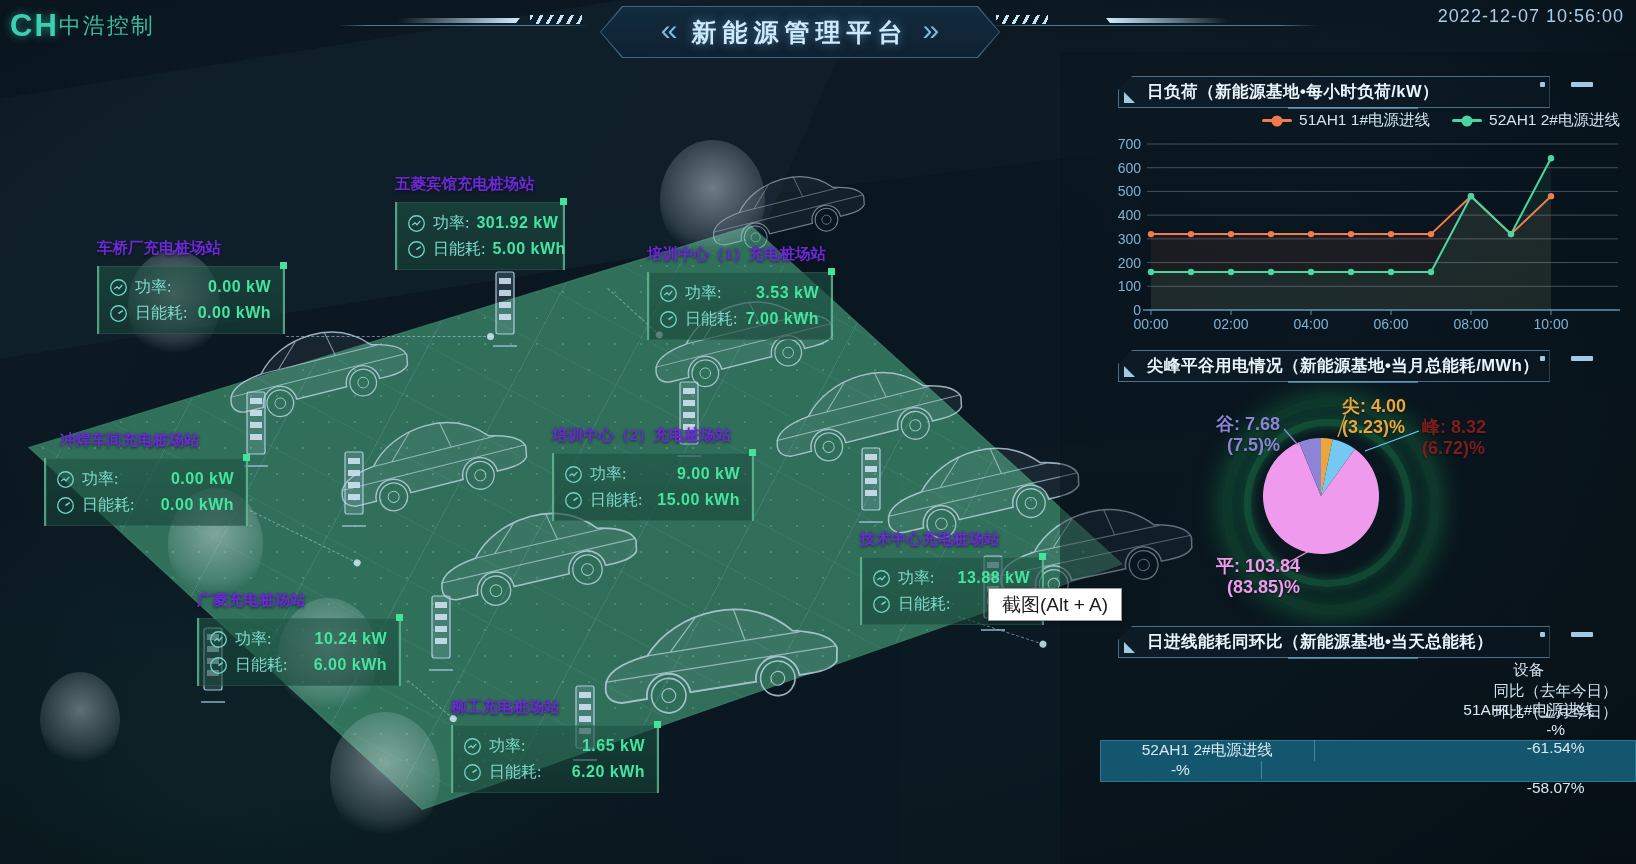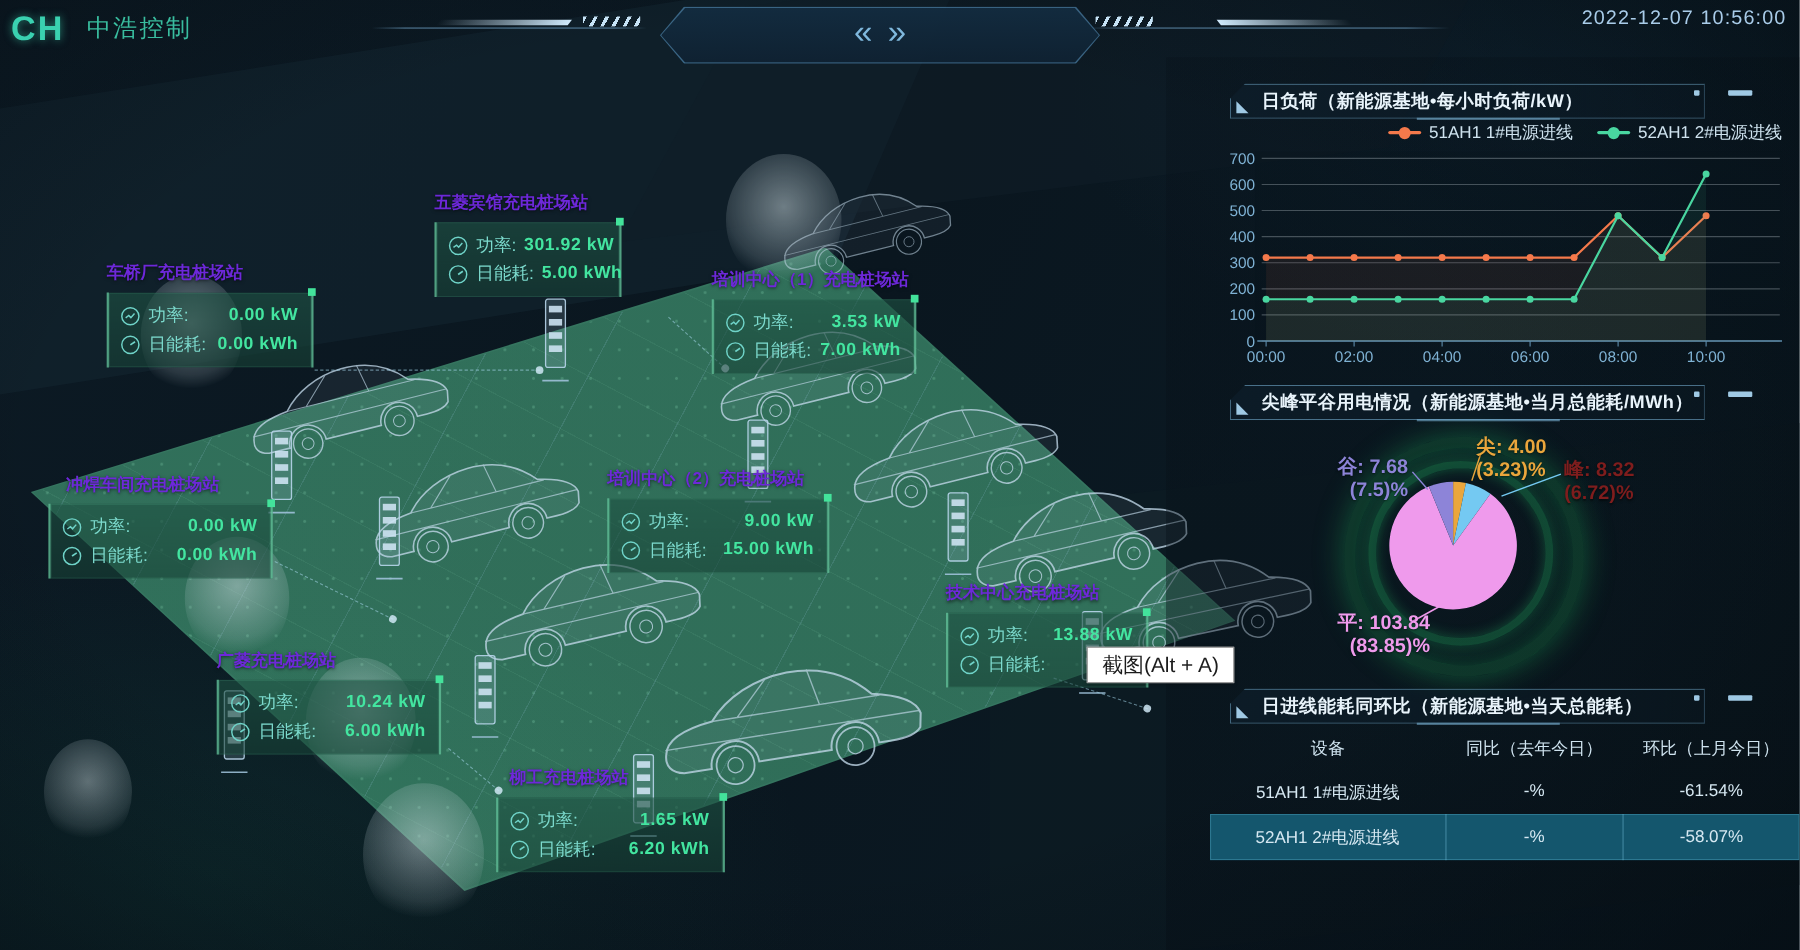--- a/index.html
+++ b/index.html
@@ -32,21 +32,21 @@
   .car{position:absolute;opacity:.78;}
   .car svg{overflow:visible;}
   .pile{position:absolute;width:26px;height:78px;opacity:.9;}
   .tree{position:absolute;border-radius:50%;
     background:radial-gradient(circle at 50% 40%, rgba(205,220,225,.5), rgba(200,215,222,.16) 58%, transparent 74%);
     filter:blur(.6px);}
   .dash-line{position:absolute;border-top:1px dashed rgba(165,215,235,.55);transform-origin:left top;}
   .dash-line::after{content:"";position:absolute;right:-3px;top:-4px;width:7px;height:7px;border-radius:50%;background:#cfe7f5;opacity:.85;}
 
   
-  .logo{position:absolute;left:10px;top:8px;display:flex;align-items:center;gap:20px;}
+  .logo{position:absolute;left:10px;top:8px;display:flex;align-items:center;gap:0;}
   .logo-mark{font-size:31px;font-weight:bold;color:#3ad1b0;letter-spacing:2px;text-shadow:0 0 8px rgba(60,210,175,.6);}
   .logo-text{font-size:22px;color:#39bd9f;letter-spacing:2px;}
   .deco{position:absolute;height:14px;}
   .deco .line{position:absolute;left:0;right:0;bottom:0;height:1px;background:linear-gradient(90deg,transparent,rgba(120,175,215,.65) 12%,rgba(120,175,215,.65) 88%,transparent);}
   .deco .streak{position:absolute;bottom:3px;width:120px;height:5px;transform:skewX(-38deg);
     background:linear-gradient(90deg,transparent,#cfe9fb);}
   .deco .slashes{position:absolute;bottom:2px;width:52px;height:9px;
     background:repeating-linear-gradient(118deg,#c7e4f7 0 3px,transparent 3px 9px);}
   .deco-left{left:338px;top:12px;width:250px;}
   .deco-left .streak{right:70px;}
@@ -68,21 +68,21 @@
   .station{position:absolute;z-index:6;}
   .station-title{font-size:15.5px;font-weight:bold;color:#6d28d9;margin-bottom:7px;text-shadow:0 1px 3px rgba(0,0,0,.6);}
   .station-box{position:relative;padding:8px 12px 8px 10px;
     background:linear-gradient(180deg,rgba(30,82,67,.62),rgba(23,66,54,.58));
     border-left:2px solid rgba(120,230,182,.6);border-right:2px solid rgba(120,230,182,.6);
     box-shadow:0 0 0 1px rgba(110,220,170,.12) inset;}
   .station-box::after{content:"";position:absolute;right:-4px;top:-4px;width:7px;height:7px;background:#43e39b;}
   .srow{display:flex;align-items:center;gap:7px;height:26px;font-size:16px;}
   .sicon{width:19px;height:19px;color:#6fd3c8;flex:0 0 auto;display:inline-flex;}
   .sicon svg{width:100%;height:100%;}
-  .slabel{color:#7cdacd;white-space:nowrap;}
+  .slabel{color:#7cdacd;white-space:nowrap;font-family:Liberation Serif, serif;}
   .svalue{color:#43e5a0;margin-left:auto;white-space:nowrap;font-weight:bold;letter-spacing:.5px;}
 
   .tooltip{position:absolute;left:988px;top:588px;width:132px;height:31px;z-index:9;
     background:#ffffff;color:#1c1c1c;font-size:19px;display:flex;align-items:center;justify-content:center;
     border:1px solid #9a9a9a;box-shadow:0 1px 4px rgba(0,0,0,.45);}
 
   
   .panel-header{position:absolute;left:1118px;width:402px;height:30px;z-index:7;
     border:1px solid rgba(125,185,220,.55);border-right-color:rgba(125,185,220,.25);
     display:flex;align-items:center;padding-left:28px;
@@ -109,21 +109,21 @@
   #pie-svg{position:absolute;left:81px;top:31px;}
   .pie-label{position:absolute;font-size:18px;font-weight:bold;line-height:1.15;z-index:8;text-shadow:0 1px 2px rgba(0,0,0,.5);}
   .pl-jian{left:182px;top:11px;color:#eaa63c;}
   .pl-feng{left:262px;top:32px;color:#7f1d1d;}
   .pl-gu{left:24px;top:29px;width:96px;text-align:right;color:#8d84d8;}
   .pl-ping{left:20px;top:171px;width:120px;text-align:right;color:#ef9aec;}
   #pie-leaders{position:absolute;left:0;top:0;}
 
   
   .tbl{position:absolute;left:1100px;top:660px;width:536px;z-index:6;font-size:15.5px;color:#d6e8f2;}
-  .trow{display:flex;align-items:center;height:40px;}
+  .trow{display:flex;align-items:flex-end;height:40px;flex-direction:column;}
   .trow .c1{width:40%;text-align:center;}
   .trow .c2{width:30%;text-align:center;}
   .trow .c3{width:30%;text-align:center;}
   .thead{color:#cfe3ef;}
   .trow.hl{background:#14566d;box-shadow:0 0 0 1px rgba(90,180,210,.35) inset;}
   .trow.hl .c1,.trow.hl .c2{border-right:1px solid rgba(120,195,225,.45);align-self:stretch;display:flex;align-items:center;justify-content:center;}
   .trow.hl{height:42px;}
 
   svg text{font-family:"Liberation Sans","DejaVu Sans",sans-serif;}
 </style>
@@ -242,20 +242,21 @@
     <div class="slashes"></div>
   </div>
 <div class="deco deco-right">
     <div class="line"></div>
     <div class="streak"></div>
     <div class="slashes"></div>
   </div>
 <div class="banner">
   <div class="banner-inner">
     <span class="chev">«</span>
+    <span class="banner-title">新能源管理平台</span>
     <span class="chev">»</span>
   </div>
 </div>
 <div class="timestamp">2022-12-07 10:56:00</div>
 
 <div class="station" style="left:395px;top:174px;width:170px">
   <div class="station-title">五菱宾馆充电桩场站</div>
   <div class="station-box">
     <div class="srow">
         <span class="sicon">
@@ -430,21 +431,21 @@
             <path d="M10 10 L14.5 7" stroke="currentColor" stroke-width="1.6"></path>
           </svg>
         </span>
         <span class="slabel">日能耗:</span>
         <span class="svalue">6.00 kWh</span>
       </div>
   </div>
 </div>
 
 <div class="station" style="left:451px;top:697px;width:208px">
-  <div class="station-title" style="margin-left:12px">柳工充电桩场站</div>
+  <div class="station-title" style="">柳工充电桩场站</div>
   <div class="station-box">
     <div class="srow">
         <span class="sicon">
           <svg viewBox="0 0 20 20">
             <circle cx="10" cy="10" r="8.2" fill="none" stroke="currentColor" stroke-width="1.4"></circle>
             <path d="M5.5 11.5 l3-2.2 2 2 3.5-4" fill="none" stroke="currentColor" stroke-width="1.4"></path>
           </svg>
         </span>
         <span class="slabel">功率:</span>
         <span class="svalue">1.65 kW</span>

